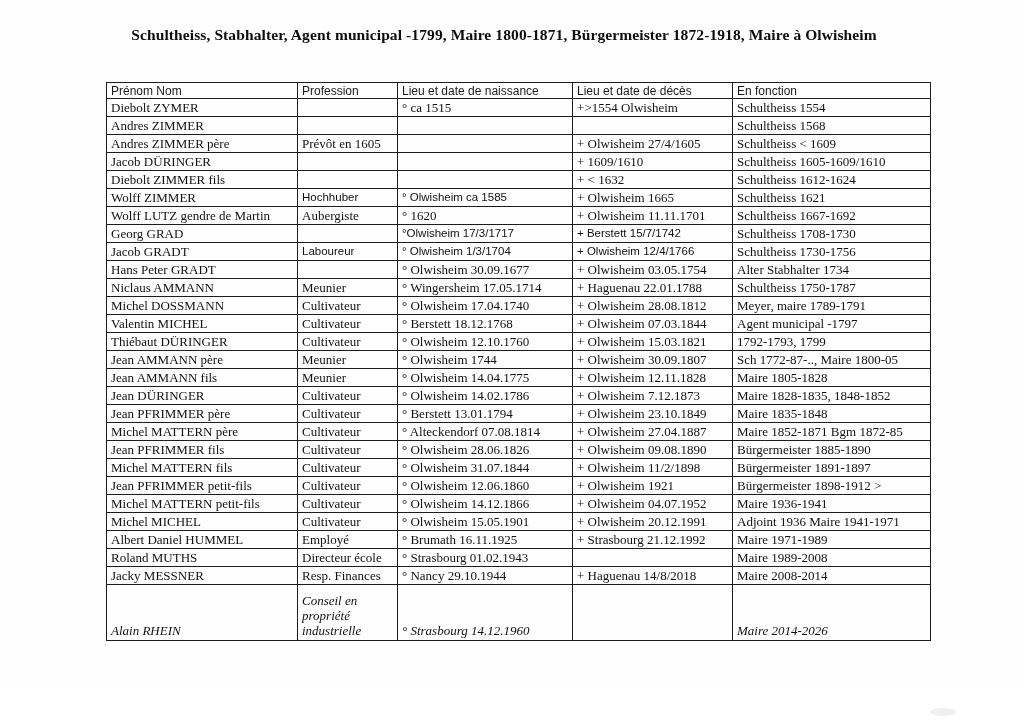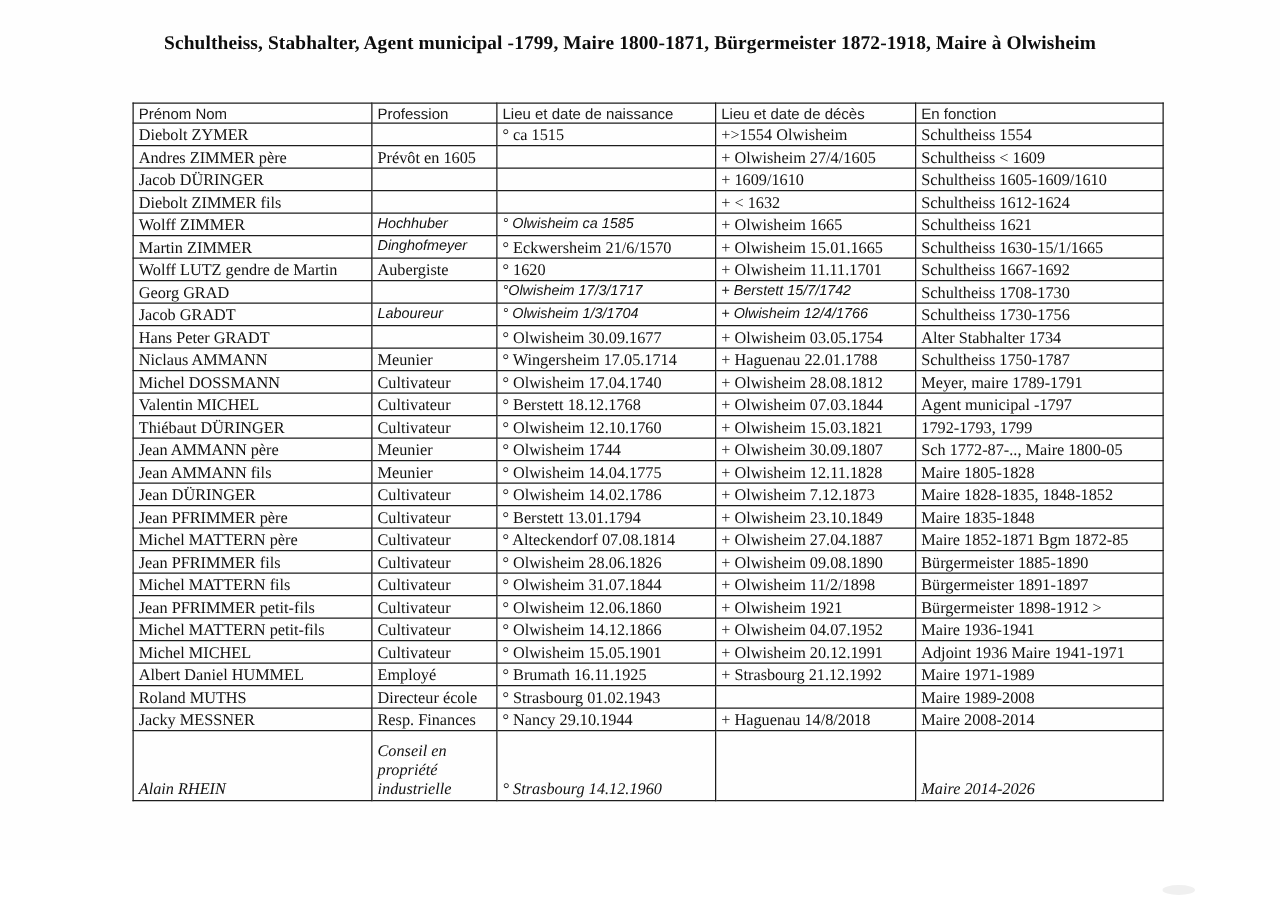--- a/index.html
+++ b/index.html
@@ -58,21 +58,20 @@
   table.officials td {
     font-family: "Liberation Serif", serif;
     font-size: 13px;
     height: 17px;
     line-height: 15px;
     color: #111111;
   }
   table.officials td.sans {
     font-family: "Liberation Sans", sans-serif;
     font-size: 11.5px;
-    font-style: italic;
   }
   table.officials tr.tall-row td {
     height: 53px;
     vertical-align: bottom;
     padding-bottom: 2px;
     font-style: italic;
   }
   
   .smudge {
     position: absolute;
@@ -110,20 +109,27 @@
     </thead>
     <tbody id="body-rows">
         <tr>
           <td>Diebolt ZYMER</td>
           <td></td>
           <td>° ca 1515</td>
           <td>+&gt;1554 Olwisheim</td>
           <td>Schultheiss 1554</td>
         </tr>
         <tr>
+          <td>Andres ZIMMER</td>
+          <td></td>
+          <td></td>
+          <td></td>
+          <td>Schultheiss 1568</td>
+        </tr>
+        <tr>
           <td>Andres ZIMMER père</td>
           <td>Prévôt en 1605</td>
           <td></td>
           <td>+ Olwisheim 27/4/1605</td>
           <td>Schultheiss &lt; 1609</td>
         </tr>
         <tr>
           <td>Jacob DÜRINGER</td>
           <td></td>
           <td></td>
@@ -138,27 +144,20 @@
           <td>Schultheiss 1612-1624</td>
         </tr>
         <tr>
           <td>Wolff ZIMMER</td>
           <td class="sans">Hochhuber</td>
           <td class="sans">° Olwisheim ca 1585</td>
           <td>+ Olwisheim 1665</td>
           <td>Schultheiss 1621</td>
         </tr>
         <tr>
-          <td>Martin ZIMMER</td>
-          <td class="sans">Dinghofmeyer</td>
-          <td>° Eckwersheim 21/6/1570</td>
-          <td>+ Olwisheim 15.01.1665</td>
-          <td>Schultheiss 1630-15/1/1665</td>
-        </tr>
-        <tr>
           <td>Wolff LUTZ gendre de Martin</td>
           <td>Aubergiste</td>
           <td>° 1620</td>
           <td>+ Olwisheim 11.11.1701</td>
           <td>Schultheiss 1667-1692</td>
         </tr>
         <tr>
           <td>Georg GRAD</td>
           <td></td>
           <td class="sans">°Olwisheim 17/3/1717</td>

